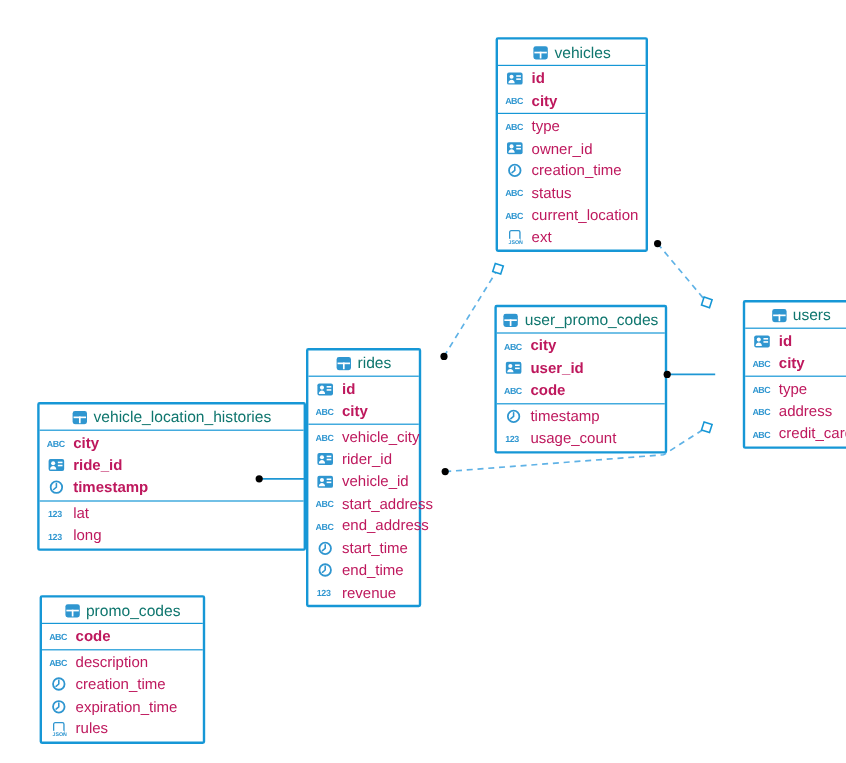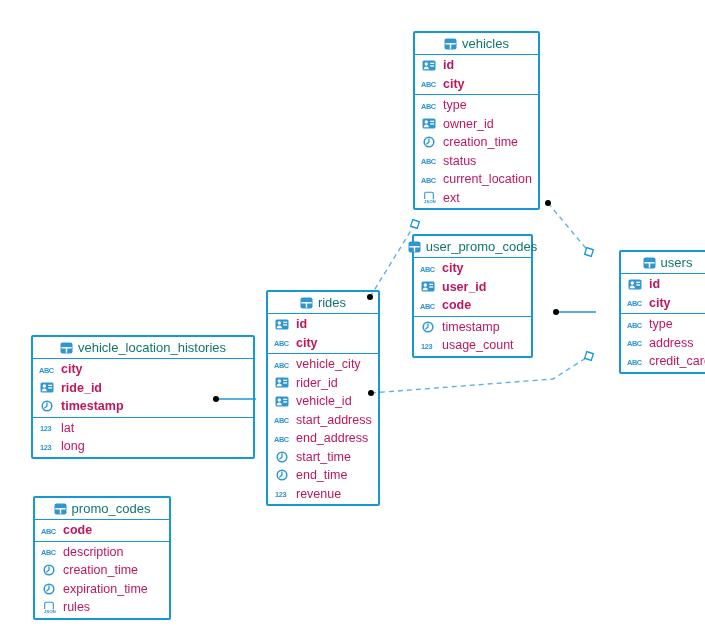--- a/index.html
+++ b/index.html
@@ -169,21 +169,21 @@
             <svg width="13" height="13" viewBox="0 0 13 13">
               <path d="M3 1.2 h6 a1.3 1.3 0 0 1 1.3 1.3 v8 a1.3 1.3 0 0 1 -1.3 1.3 h-6 a1.3 1.3 0 0 1 -1.3 -1.3 v-8 a1.3 1.3 0 0 1 1.3 -1.3 z" fill="none" stroke="#2f96d0" stroke-width="1.1"></path>
               <rect x="0.6" y="8" width="10" height="4.6" fill="#fff"></rect>
               <text x="0.8" y="12" font-size="4.4" font-weight="bold" fill="#2f96d0" font-family="Liberation Sans, sans-serif">JSON</text>
             </svg>
           </span>
           <span class="label">ext</span>
         </div>
       </div>
     </div>
-    <div class="table-card" style="left: 412px; top: 234px; width: 121px;">
+    <div class="table-card" style="left: 412px; top: 254px; width: 144px;">
       <div class="card-header">
         <span class="icon" style="width:13px">
           <svg width="13" height="12" viewBox="0 0 13 12">
             <rect x="0.5" y="0.5" width="12" height="11" rx="2" fill="#2f96d0"></rect>
             <rect x="1.3" y="5.1" width="10.4" height="1.4" fill="#fff"></rect>
             <rect x="5.8" y="5.1" width="1.4" height="5.6" fill="#fff"></rect>
           </svg>
         </span>
         <span>user_promo_codes</span>
       </div>
@@ -290,21 +290,21 @@
         <div class="row">
           <span class="icon">
             <svg width="17" height="9" viewBox="0 0 17 9">
               <text x="0" y="7.6" font-size="7.4" font-weight="bold" letter-spacing="-0.4" fill="#2f96d0" font-family="Liberation Sans, sans-serif">ABC</text>
             </svg>
           </span>
           <span class="label">credit_card</span>
         </div>
       </div>
     </div>
-    <div class="table-card" style="left: 266px; top: 290px; width: 114px;">
+    <div class="table-card" style="left: 255px; top: 290px; width: 96px;">
       <div class="card-header">
         <span class="icon" style="width:13px">
           <svg width="13" height="12" viewBox="0 0 13 12">
             <rect x="0.5" y="0.5" width="12" height="11" rx="2" fill="#2f96d0"></rect>
             <rect x="1.3" y="5.1" width="10.4" height="1.4" fill="#fff"></rect>
             <rect x="5.8" y="5.1" width="1.4" height="5.6" fill="#fff"></rect>
           </svg>
         </span>
         <span>rides</span>
       </div>

